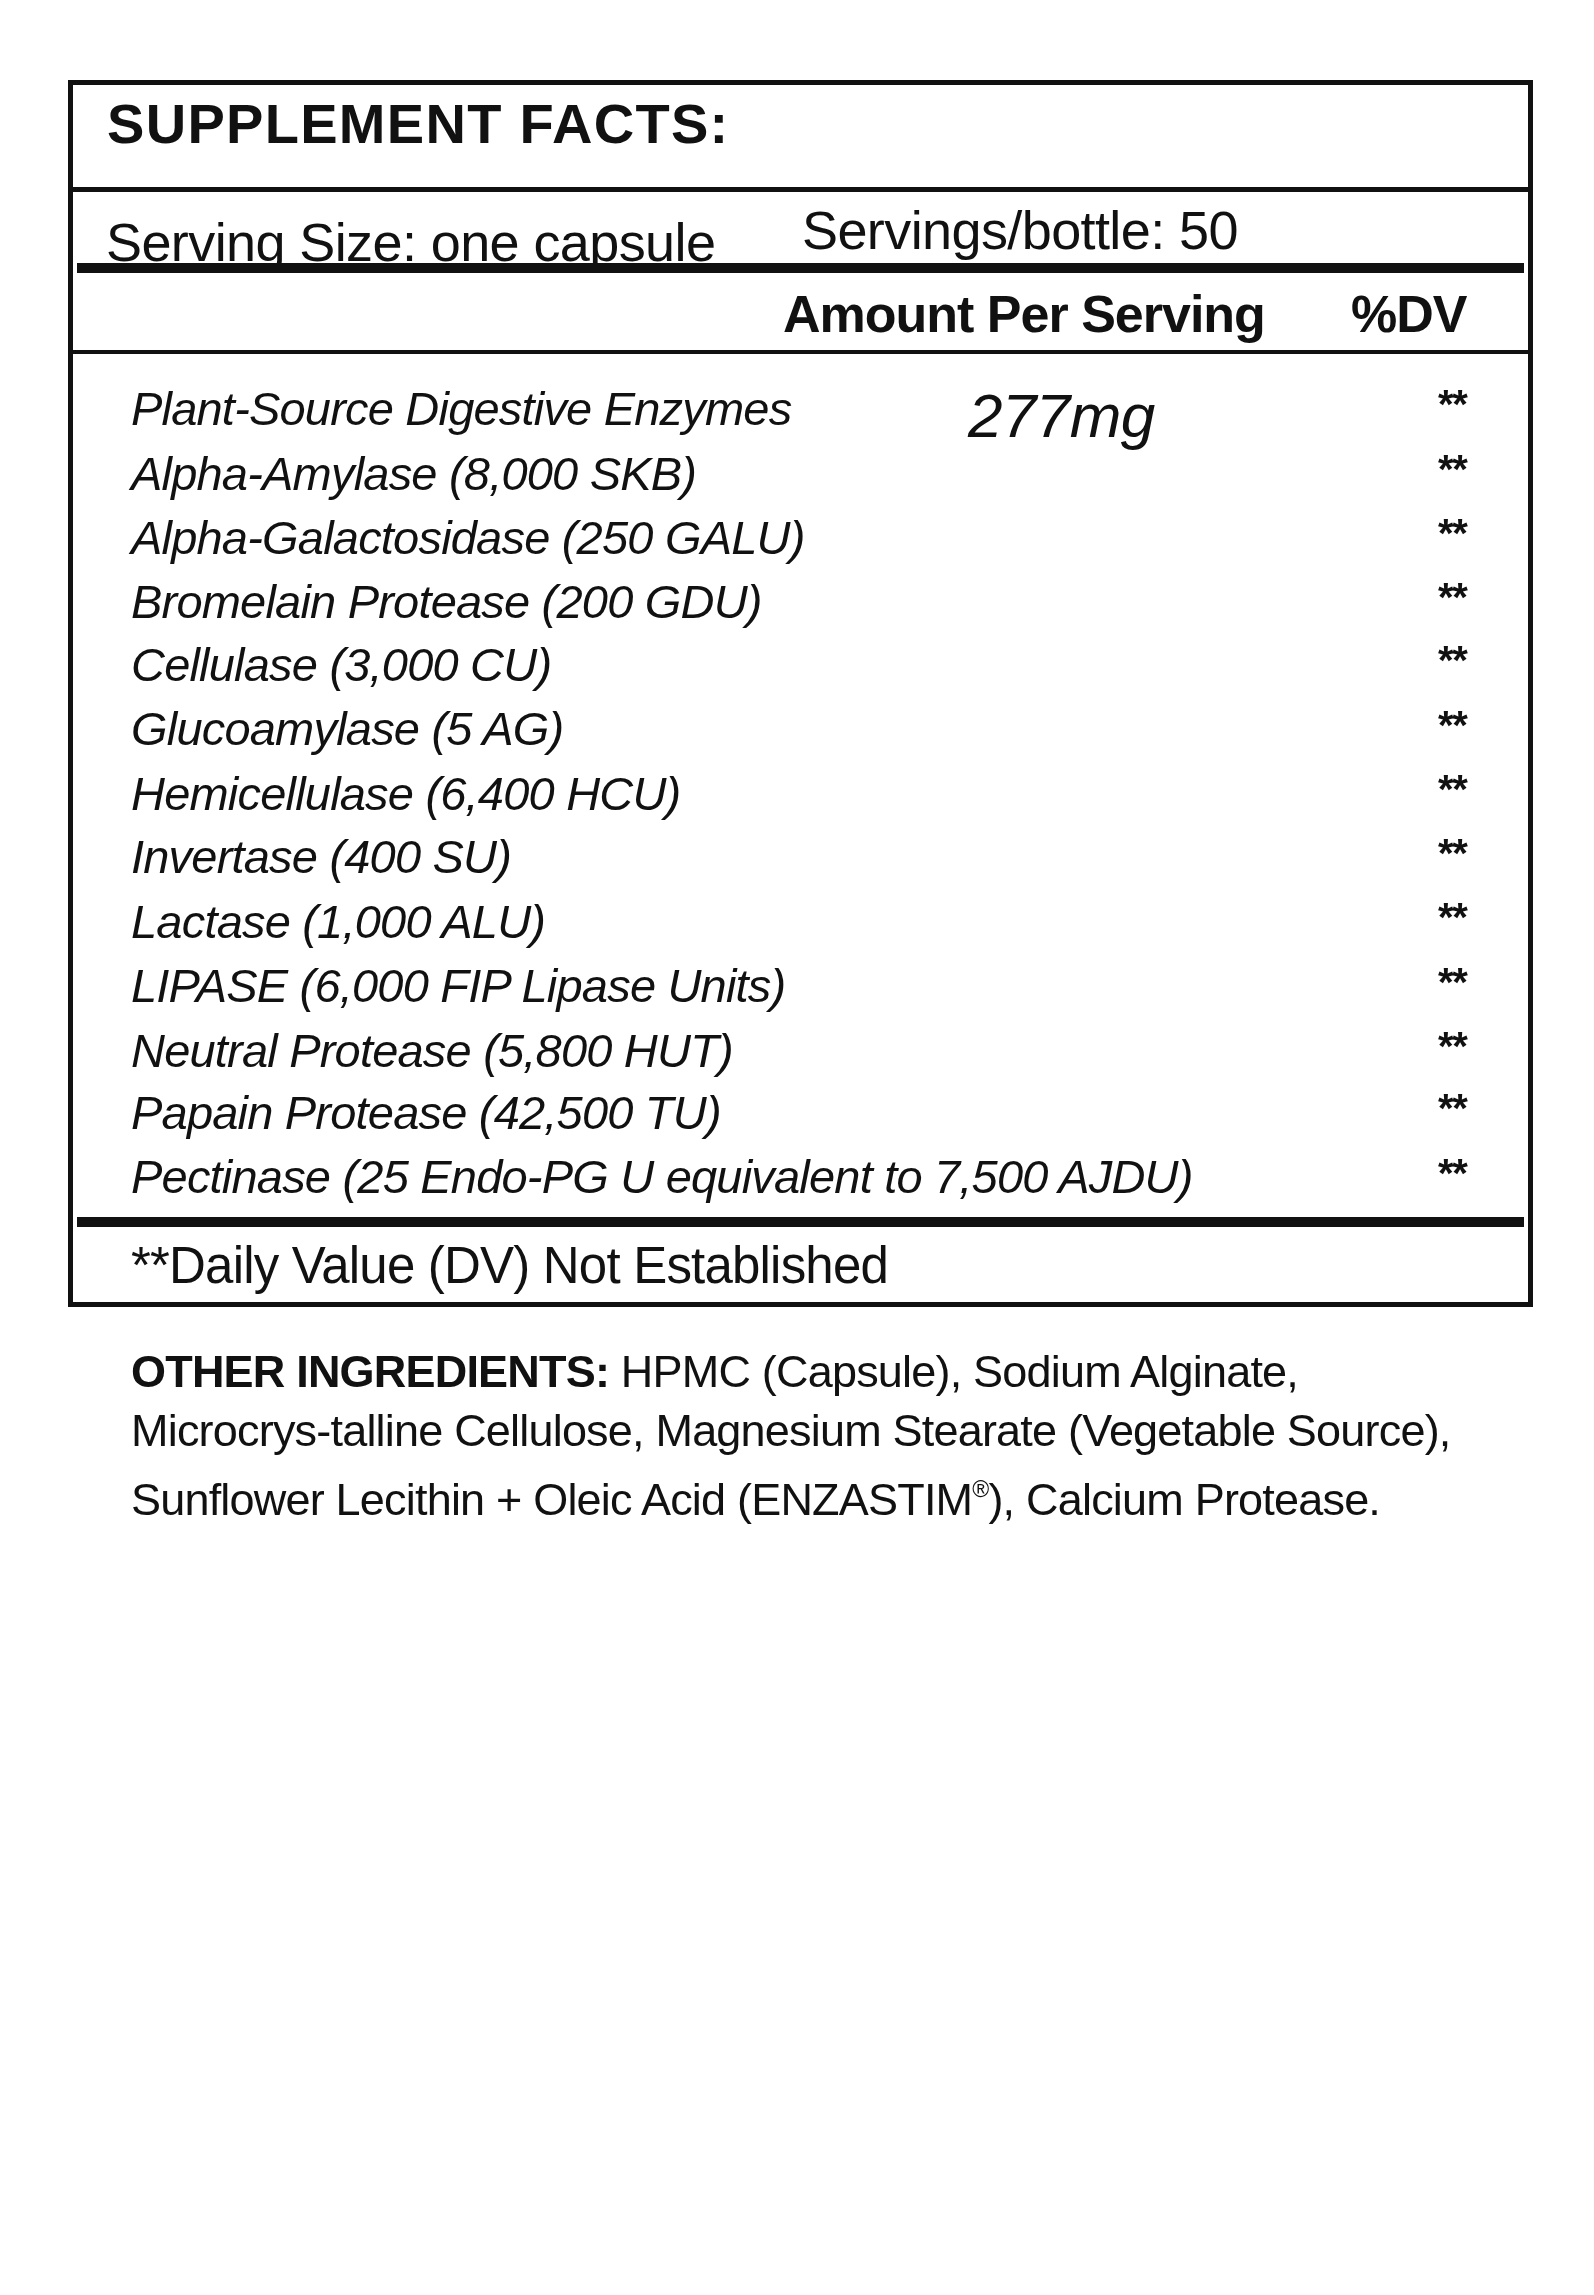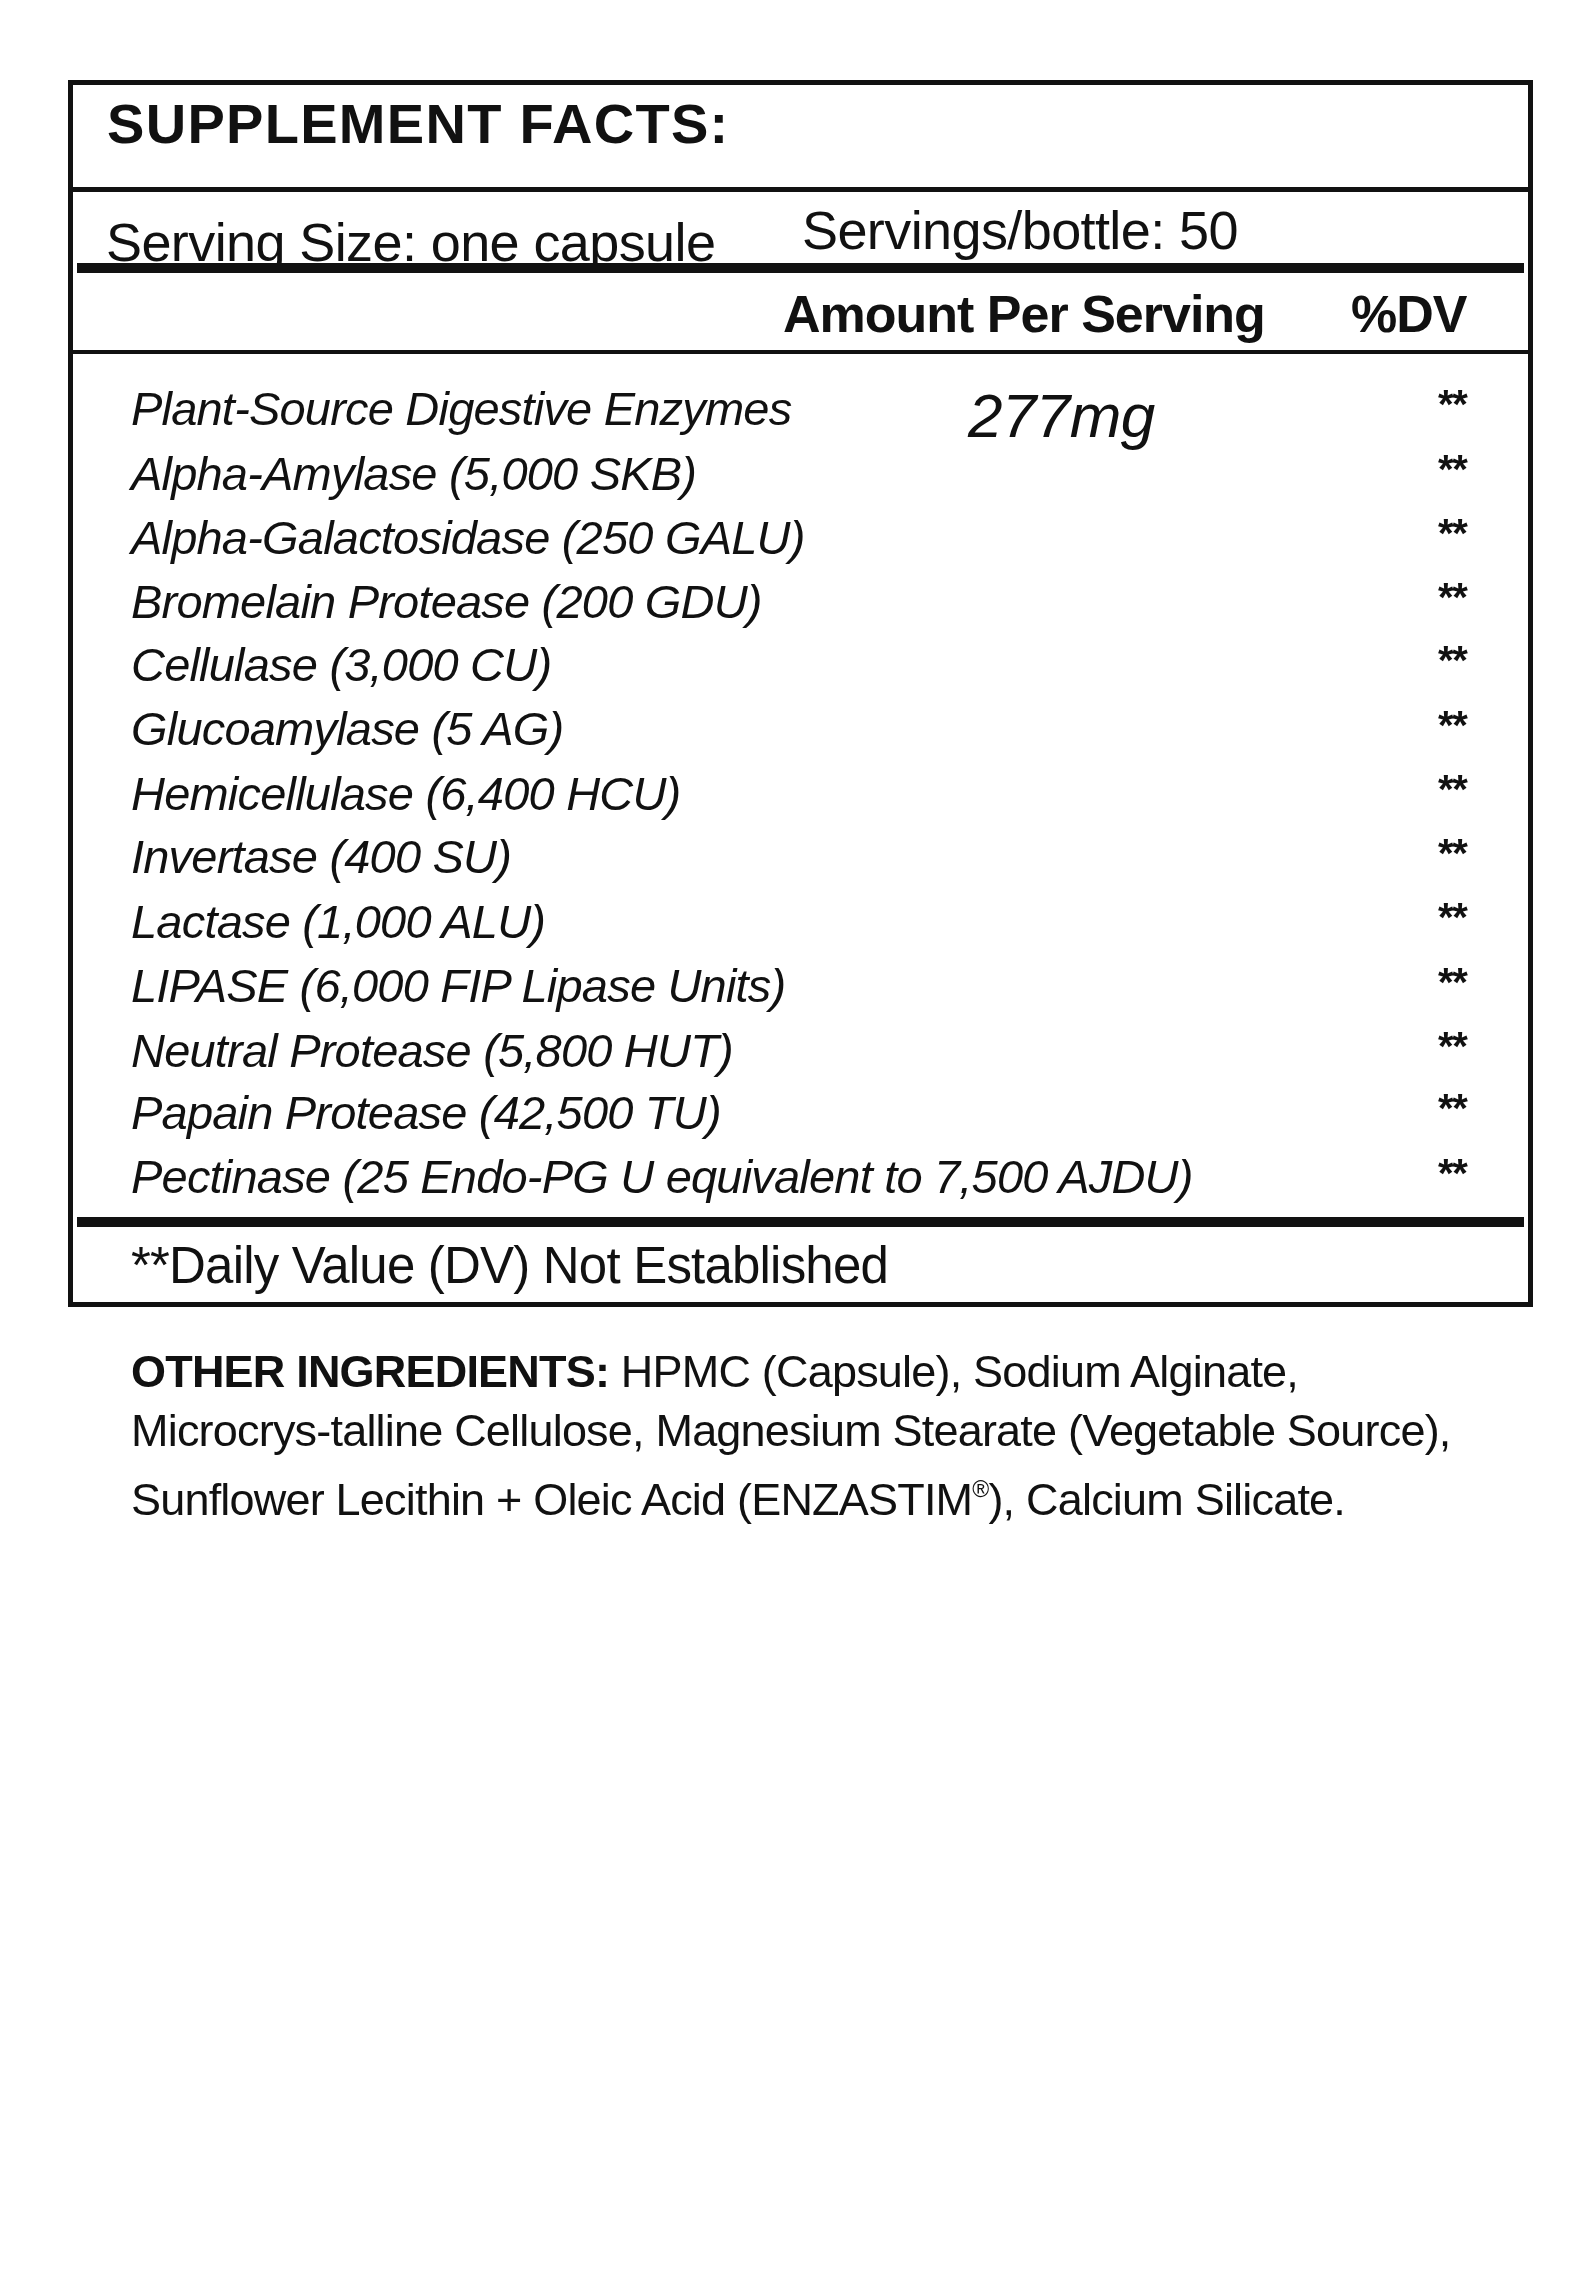--- a/index.html
+++ b/index.html
@@ -39,21 +39,21 @@
   <div class="abs colhead" style="left:1351px;">%DV</div>
   <div class="hline" style="left:68px; top:350px; width:1465px; height:3.8px;"></div>
 
   <div>
     <div>
       <div class="abs row-name" style="top:385px;">Plant-Source Digestive Enzymes</div>
       <div class="abs row-amt" style="top:385px;">277mg</div>
       <div class="abs row-dv" style="top:384px;">**</div>
     </div>
     <div>
-      <div class="abs row-name" style="top:450px;">Alpha-Amylase (5,000 SKB)</div>
+      <div class="abs row-name" style="top:450px;">Alpha-Amylase (8,000 SKB)</div>
       <div class="abs row-dv" style="top:449px;">**</div>
     </div>
     <div>
       <div class="abs row-name" style="top:514px;">Alpha-Galactosidase (250 GALU)</div>
       <div class="abs row-dv" style="top:513px;">**</div>
     </div>
     <div>
       <div class="abs row-name" style="top:578px;">Bromelain Protease (200 GDU)</div>
       <div class="abs row-dv" style="top:577px;">**</div>
     </div>
@@ -93,14 +93,14 @@
       <div class="abs row-name" style="top:1153px;">Pectinase (25 Endo-PG U equivalent to 7,500 AJDU)</div>
       <div class="abs row-dv" style="top:1153px;">**</div>
     </div>
   </div>
 
   <div class="hline" style="left:77px; top:1217px; width:1447px; height:9.6px;"></div>
 
   <div class="abs footnote">**Daily Value (DV) Not Established</div>
 </div>
 
-<div class="other"><b>OTHER INGREDIENTS:</b><span> HPMC (Capsule), Sodium Alginate, Microcrys-talline Cellulose, Magnesium Stearate (Vegetable Source), Sunflower Lecithin + Oleic Acid (ENZASTIM</span><sup class="reg">®</sup><span>), Calcium Silicate.</span></div>
+<div class="other"><b>OTHER INGREDIENTS:</b><span> HPMC (Capsule), Sodium Alginate, Microcrys-talline Cellulose, Magnesium Stearate (Vegetable Source), Sunflower Lecithin + Oleic Acid (ENZASTIM</span><sup class="reg">®</sup><span>), Calcium Protease.</span></div>
 
 
 </body></html>

